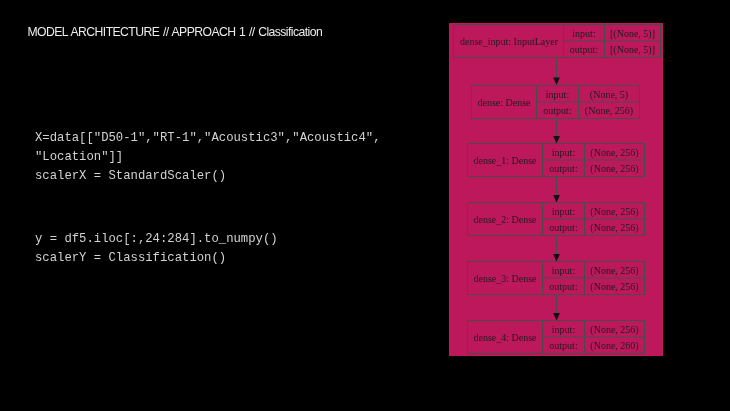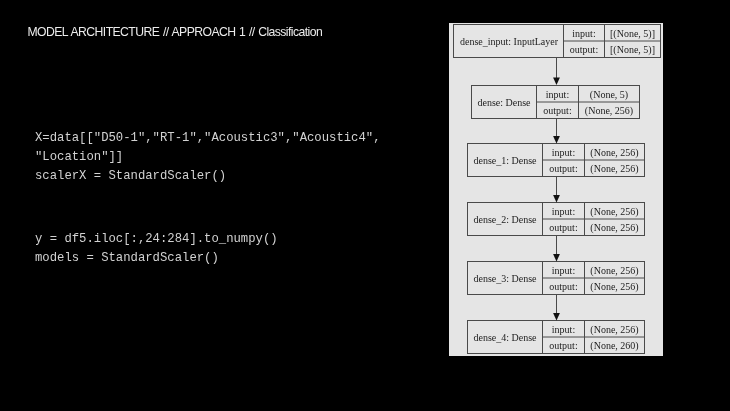--- a/index.html
+++ b/index.html
@@ -1,29 +1,29 @@
 <!DOCTYPE html>
 <html><head>
 <meta charset="utf-8">
 <style>
 html,body{margin:0;padding:0;background:#000;}
 #stage{position:relative;width:730px;height:411px;background:#000;overflow:hidden;font-family:"Liberation Sans",sans-serif;}
 #title{position:absolute;left:27.5px;top:24.7px;font-size:12.2px;color:#ececec;letter-spacing:-0.56px;word-spacing:0.8px;}
 .code{position:absolute;left:35px;font-family:"Liberation Mono",monospace;font-size:12.25px;line-height:19.05px;color:#d2d2d2;white-space:pre;}
-#panel{position:absolute;left:449px;top:23px;width:214px;height:333px;background:#e5e5e5;}
+#panel{position:absolute;left:449px;top:23px;width:214px;height:333px;background:#be185d;}
 </style>
 </head>
 <body>
 <div id="stage">
   <div id="title">MODEL ARCHITECTURE // APPROACH 1 // Classification</div>
   <div class="code" id="codeA" style="top:129.2px;">X=data[["D50-1","RT-1","Acoustic3","Acoustic4",
 "Location"]]
 scalerX = StandardScaler()</div>
   <div class="code" id="codeB" style="top:229.5px;">y = df5.iloc[:,24:284].to_numpy()
-models = StandardScaler()</div>
+scalerY = Classification()</div>
   <div id="panel">
   <svg width="214" height="333" viewBox="0 0 214 333" xmlns="http://www.w3.org/2000/svg">
     <g fill="none" stroke="#4a4a4a" stroke-width="1">
 
       <rect x="4.5" y="1.5" width="207" height="33"></rect>
       <line x1="114.5" y1="1.5" x2="114.5" y2="34.5"></line>
       <line x1="155.5" y1="1.5" x2="155.5" y2="34.5"></line>
       <line x1="114.5" y1="18" x2="211.5" y2="18"></line>
 
       <rect x="22.5" y="62.5" width="168" height="33"></rect>

